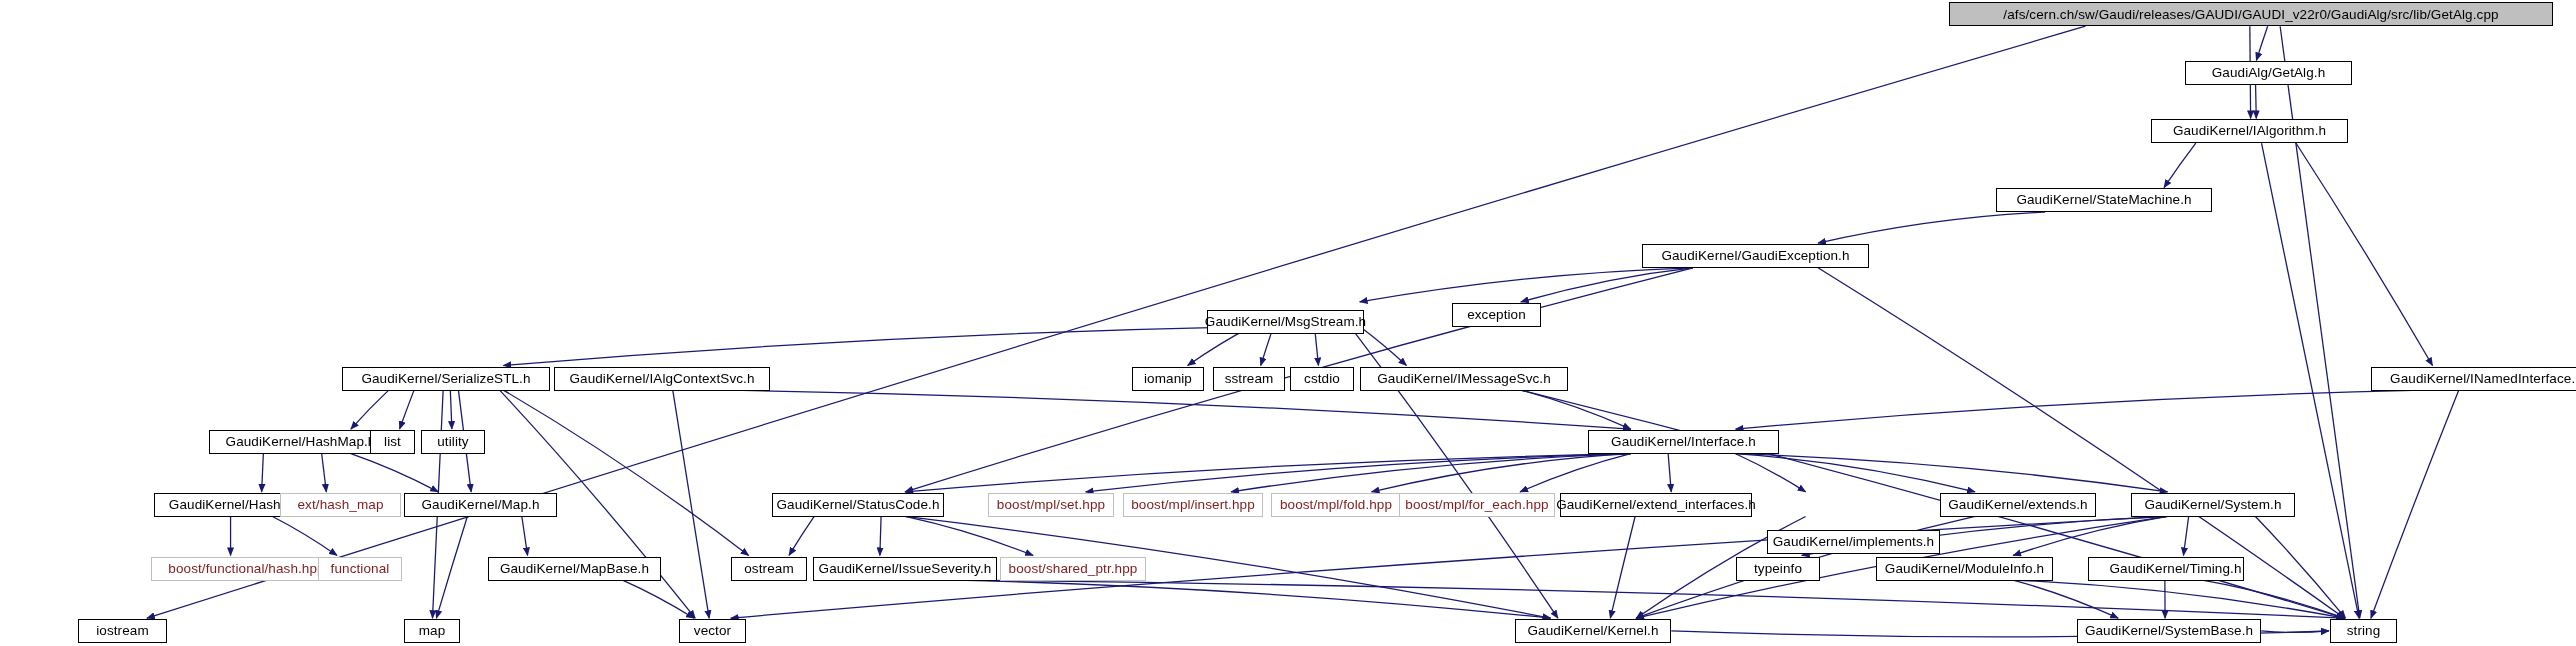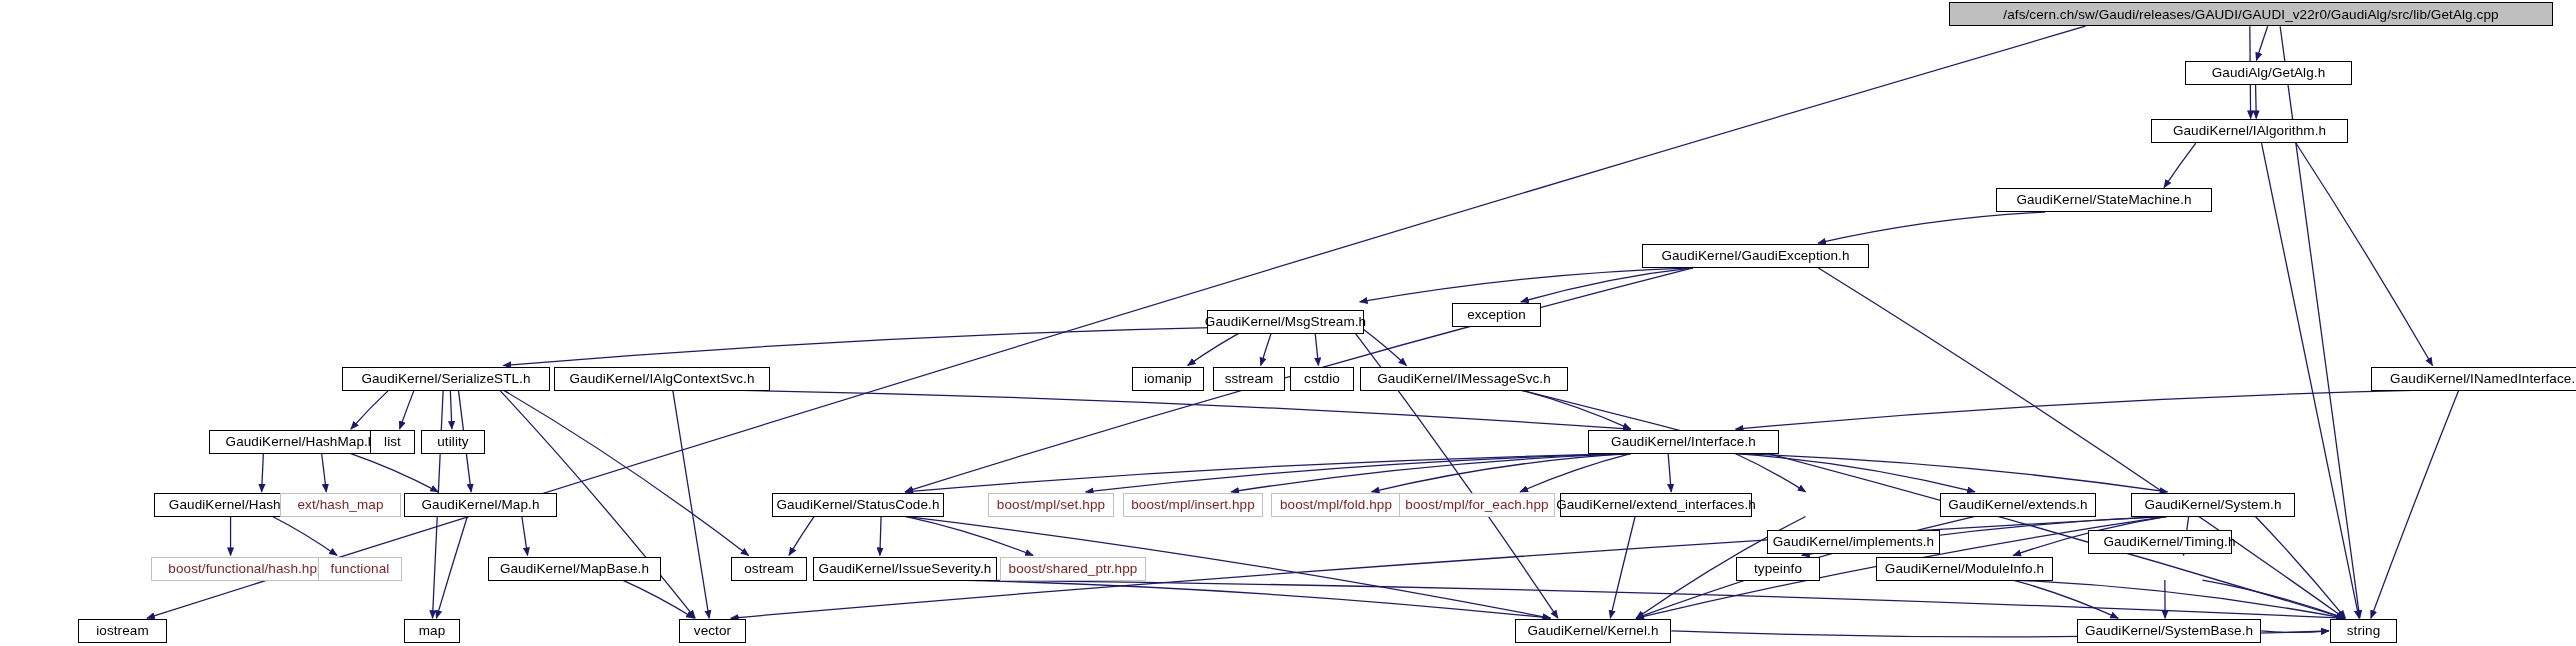--- a/index.html
+++ b/index.html
@@ -163,21 +163,21 @@
       <div class="node" style="left: 1940px; top: 493px; width: 156px;">GaudiKernel/extends.h</div>
       <div class="node" style="left: 2131px; top: 493px; width: 164px;">GaudiKernel/System.h</div>
       <div class="node ext" style="left: 151px; top: 557px; width: 191px;">boost/functional/hash.hpp</div>
       <div class="node ext" style="left: 318px; top: 557px; width: 84px;">functional</div>
       <div class="node" style="left: 488px; top: 557px; width: 173px;">GaudiKernel/MapBase.h</div>
       <div class="node" style="left: 731px; top: 557px; width: 76px;">ostream</div>
       <div class="node" style="left: 813px; top: 557px; width: 184px;">GaudiKernel/IssueSeverity.h</div>
       <div class="node ext" style="left: 1000px; top: 557px; width: 146px;">boost/shared_ptr.hpp</div>
       <div class="node" style="left: 1736px; top: 557px; width: 84px;">typeinfo</div>
       <div class="node" style="left: 1876px; top: 557px; width: 177px;">GaudiKernel/ModuleInfo.h</div>
-      <div class="node" style="left: 2088px; top: 530px; width: 144px; padding-left: 19px;">GaudiKernel/Timing.h</div>
+      <div class="node" style="left: 2088px; top: 557px; width: 156px; padding-left: 19px;">GaudiKernel/Timing.h</div>
       <div class="node" style="left: 78px; top: 619px; width: 89px;">iostream</div>
       <div class="node" style="left: 404px; top: 619px; width: 56px;">map</div>
       <div class="node" style="left: 679px; top: 619px; width: 67px;">vector</div>
       <div class="node" style="left: 1515px; top: 619px; width: 156px;">GaudiKernel/Kernel.h</div>
       <div class="node" style="left: 2077px; top: 619px; width: 184px;">GaudiKernel/SystemBase.h</div>
       <div class="node" style="left: 2330px; top: 619px; width: 67px;">string</div>
     </div>
 </div>
 
 

